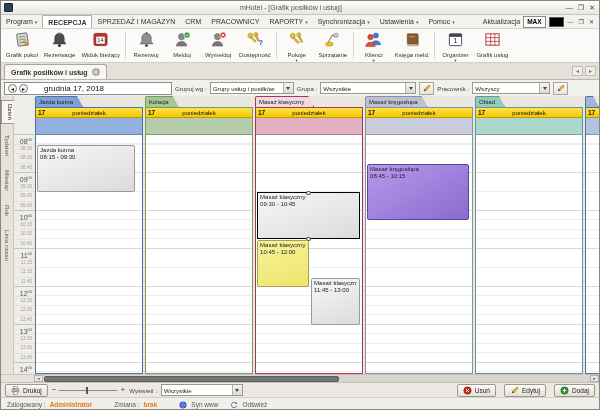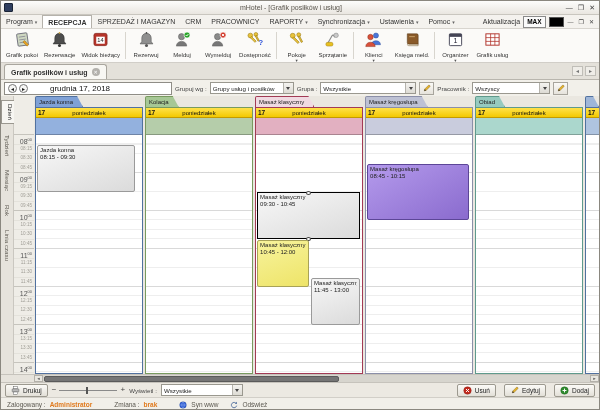--- a/index.html
+++ b/index.html
@@ -39,21 +39,21 @@
   .doctab{margin-left:3px;background:#f8f7f3;border:1px solid #a9a69e;border-bottom:none;border-radius:3px 3px 0 0;padding:2px 6px 2px 6px;display:flex;align-items:center;gap:4px;height:15px;}
   .doctab-label{font-size:7px;font-weight:bold;color:#333;white-space:nowrap;}
   .tab-close{width:8px;height:8px;border-radius:50%;background:#b3b1ac;color:#fff;font-size:5px;line-height:8px;text-align:center;}
   .tab-scroll{margin-left:auto;display:flex;gap:2px;padding:0 3px 3px 0;font-size:5px;color:#777;}
   .tab-scroll span{border:1px solid #c0beb8;background:#efede8;padding:0 2px;line-height:8px;}
 
   
   .filterbar{top:79px;height:16px;background:#f2f0ea;display:flex;align-items:center;padding:0 3px;gap:3px;}
   .datebox{width:168px;height:13px;background:#fff;border:1px solid #8f8d86;display:flex;align-items:center;gap:2px;padding:0 3px;}
   .navbtn{width:9px;height:9px;border-radius:50%;border:1px solid #777;background:#f6f6f4;font-size:5px;line-height:8px;text-align:center;color:#222;}
-  .dateval{font-size:8px;color:#111;margin-left:20px;white-space:nowrap;}
+  .dateval{font-size:8px;color:#111;margin-left:14px;white-space:nowrap;}
   .flabel{font-size:6.2px;color:#444;white-space:nowrap;}
   .combo{height:12px;background:#fff;border:1px solid #9a988f;display:flex;align-items:center;}
   .combo-val{flex:1;font-size:6.2px;color:#222;padding:0 2px;white-space:nowrap;overflow:hidden;}
   .combo-arr{width:10px;align-self:stretch;background:linear-gradient(#f4f3f0,#dddbd4);border-left:1px solid #b5b3ac;display:flex;align-items:center;justify-content:center;}
   .combo-arr i{width:0;height:0;border-left:2.5px solid transparent;border-right:2.5px solid transparent;border-top:3px solid #444;}
   .pbtn{width:15px;height:13px;border:1px solid #a8a59d;background:linear-gradient(#fbfaf7,#e6e3dc);display:flex;align-items:center;justify-content:center;}
   .pbtn svg{width:9px;height:9px;}
 
   
   .scheduler{top:95px;height:278px;background:#eae7e0;overflow:hidden;}

